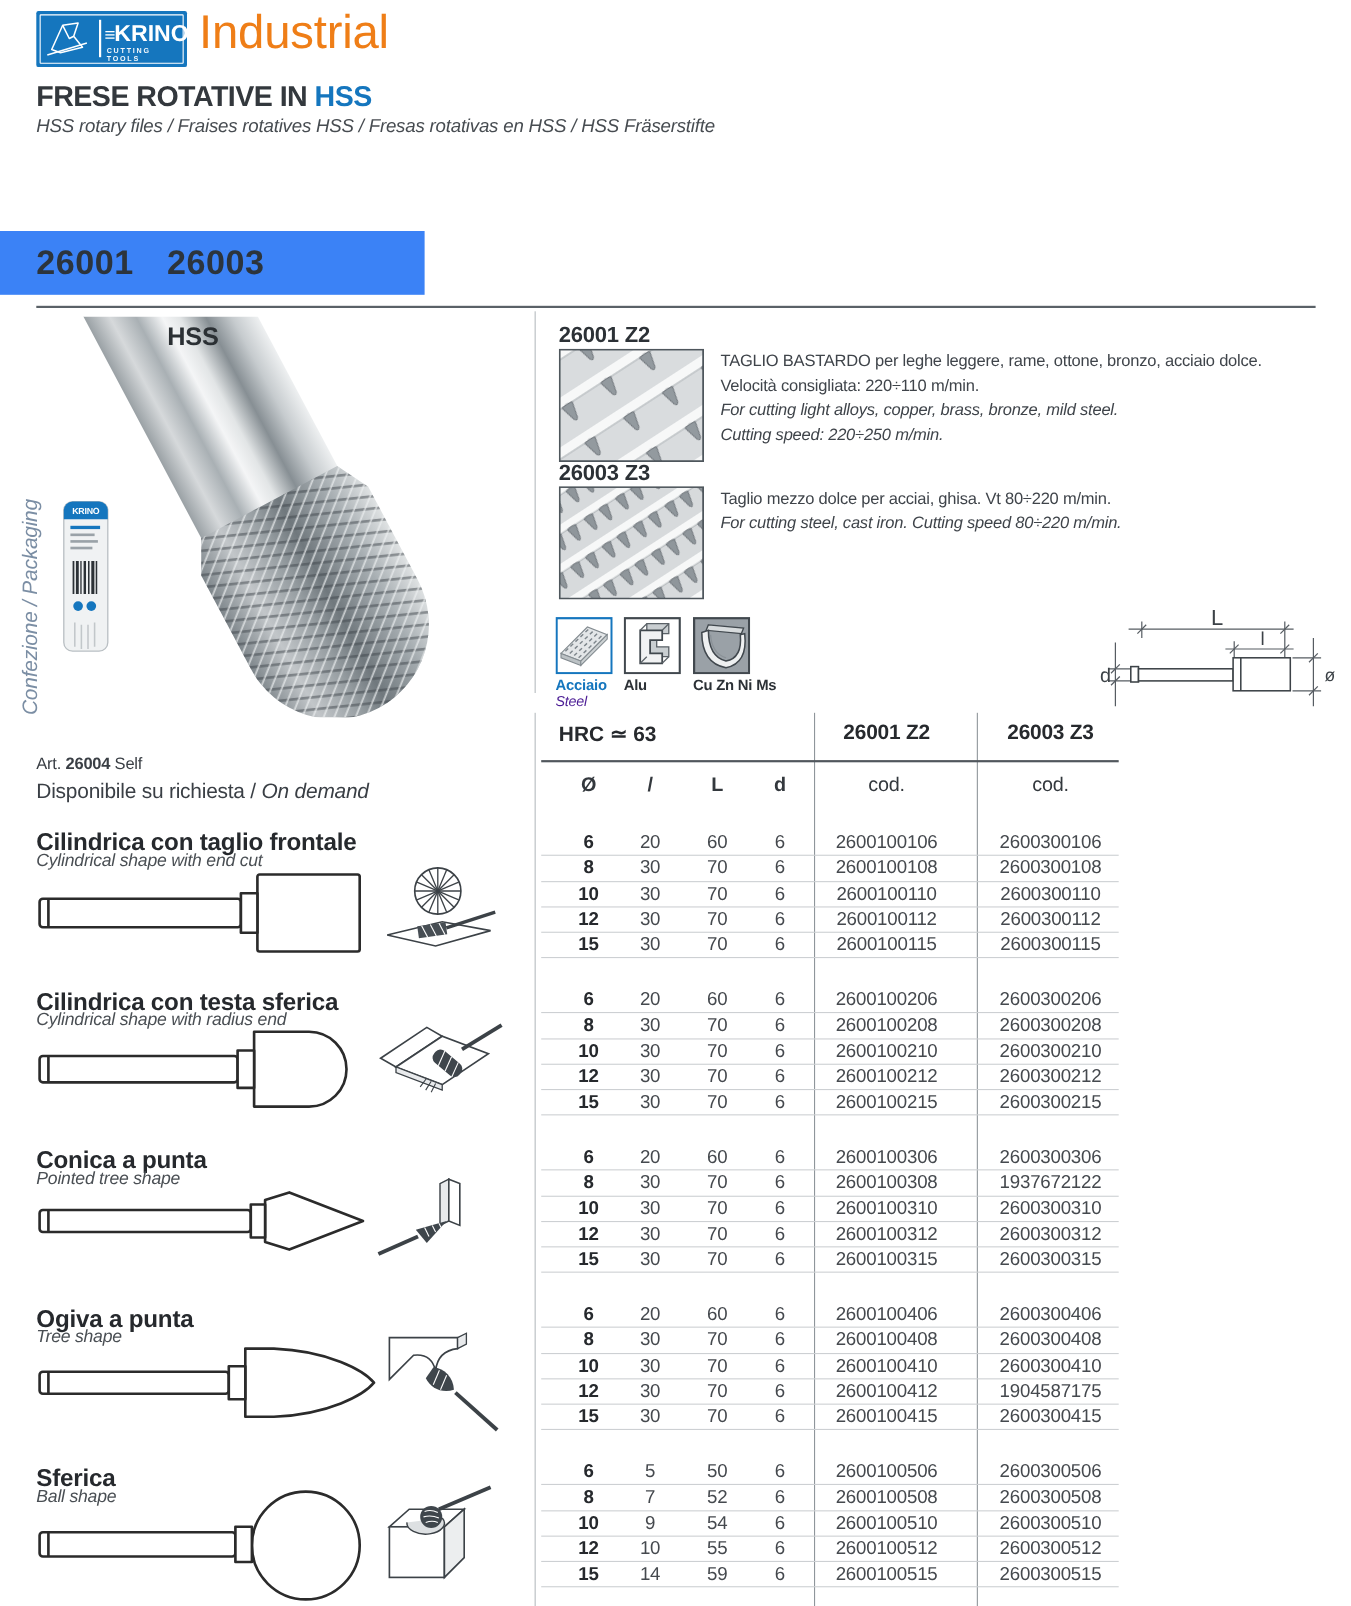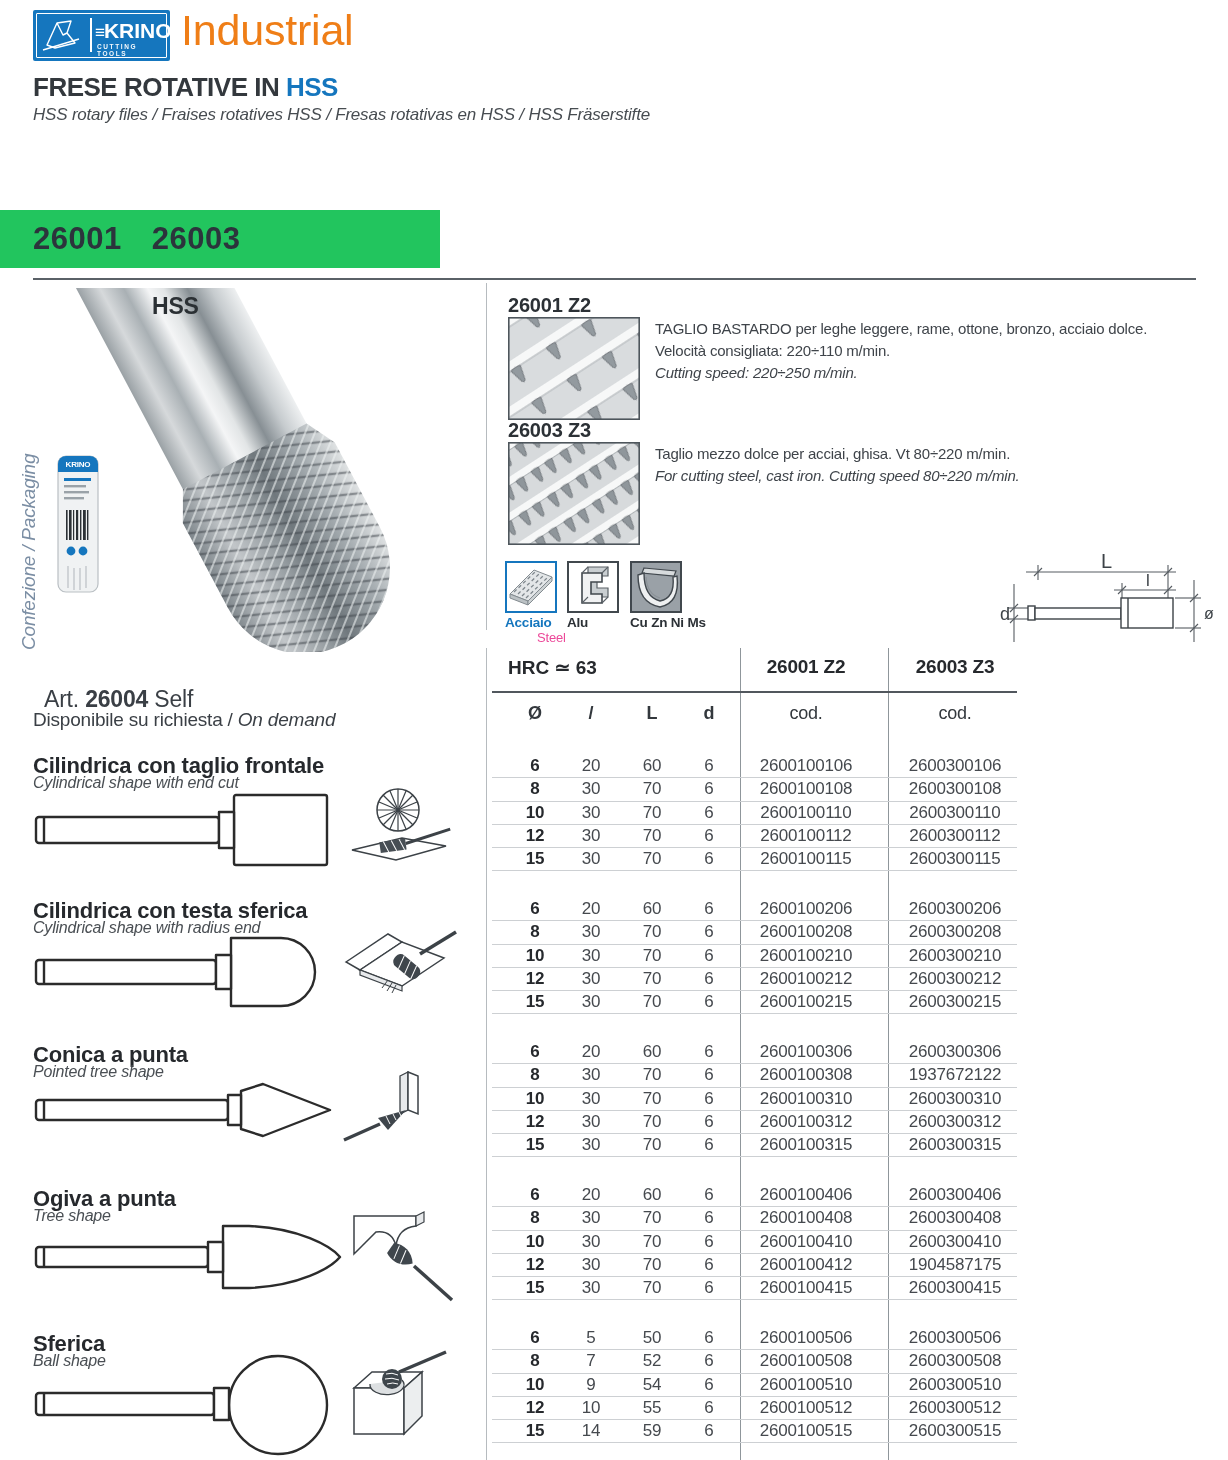--- a/index.html
+++ b/index.html
@@ -11,42 +11,42 @@
   .logo-frame{position:absolute;inset:3px;border:1.5px solid #fff;border-radius:1px;}
   .logo-text{position:absolute;left:62px;top:9px;color:#fff;font-weight:bold;font-size:21px;letter-spacing:0;}
   .logo-mark{font-size:17px;letter-spacing:-2px;margin-right:1px;}
   .logo-reg{font-size:7px;vertical-align:top;}
   .logo-tag{position:absolute;left:64px;top:33px;color:#fff;font-size:6.5px;letter-spacing:1.6px;font-weight:bold;opacity:.95;}
   .series{left:181px;top:6px;font-size:43px;color:#ef7e17;}
   .page-title{left:33px;top:72px;font-size:26px;font-weight:bold;color:#33383d;letter-spacing:-0.5px;}
   .page-title .acc{color:#1576be;}
   .page-sub{left:33px;top:105px;font-size:17px;font-style:italic;color:#474c51;}
   
-  .banner{left:0;top:210px;width:440px;height:58px;background:#22c55e;}
+  .banner{left:0;top:210px;width:386px;height:58px;background:#3b82f6;}
   .banner-text{position:absolute;left:33px;top:0;line-height:58px;font-size:31px;font-weight:bold;color:#2c343c;letter-spacing:0.5px;}
   .banner-text span{margin-right:30px;}
   .rule-top{left:33px;top:278px;width:1163px;height:1.6px;background:#5a6167;}
   .col-divider{left:486px;width:1px;background:#b6bbbf;}
   
   .hss-label{left:152px;top:293px;font-size:23px;font-weight:bold;color:#2b3034;}
   .pack-caption{left:18px;top:455px;width:195px;height:20px;font-size:19px;font-style:italic;color:#7b8ea4;
     transform:rotate(-90deg) translate(-195px,0);transform-origin:0 0;white-space:nowrap;}
-  .ondemand1{left:44px;top:686px;font-size:23px;color:#3a3f45;}
+  .ondemand1{left:33px;top:686px;font-size:15px;color:#3a3f45;}
   .ondemand2{left:33px;top:709px;font-size:19px;color:#3a3f45;}
   .ondemand2 .it{font-style:italic;}
   .shape-title{left:33px;font-size:22px;font-weight:bold;color:#26292d;}
   .shape-sub{left:33px;font-size:16px;font-style:italic;color:#4a4f54;}
   
   .prod-code{left:508px;font-size:20px;font-weight:bold;color:#2c3136;}
   .prod-desc{left:655px;width:570px;font-size:15px;line-height:22.2px;color:#3f444a;white-space:nowrap;}
   .prod-desc .it{font-style:italic;}
   
   .mat-label{font-size:13.5px;font-weight:bold;color:#2c3136;}
   .mat-label.blue{color:#1576be;}
-  .mat-sub{font-size:13px;color:#ec4899;margin-left:32px;}
+  .mat-sub{font-size:13px;font-style:italic;color:#4c1d95;}
   
   #ttable{left:492px;top:648px;width:530px;height:812px;}
   .vline{position:absolute;top:0;width:1px;height:812px;background:#8f969b;}
   .hrc{position:absolute;left:16px;top:8px;font-size:19px;font-weight:bold;color:#26292d;letter-spacing:0;}
   .colhead{position:absolute;top:8px;font-size:19px;font-weight:bold;color:#26292d;text-align:center;width:140px;}
   .headline{position:absolute;left:0;top:43px;width:525px;height:2px;background:#51575d;}
   .subhead{position:absolute;top:55px;font-size:18px;text-align:center;color:#33383d;}
   .subhead.bold{font-weight:bold;}
   .tgroup{position:absolute;left:0;width:525px;}
   .trow{position:relative;height:23.25px;box-sizing:border-box;border-bottom:1px solid #cdd0d3;}
@@ -165,20 +165,21 @@
       <rect y="0" width="42" height="8.5" fill="#f7f8f8"></rect>
       <line x1="0" y1="9" x2="42" y2="9" stroke="#b0b5b8" stroke-width="1"></line>
       <path d="M15,9 q5.5,-1.5 11,0 l-3.8,15 q-1.7,2.2 -3.4,0 z" fill="#939a9f" stroke="#696f74" stroke-width="0.8"></path>
     </pattern>
   </defs>
   <rect x="0.8" y="0.8" width="130.4" height="101.4" fill="url(#z2p)" stroke="#4e565c" stroke-width="1.6"></rect>
 </svg>
 <div class="abs prod-desc" style="top:318px">
   <div>TAGLIO BASTARDO per leghe leggere, rame, ottone, bronzo, acciaio dolce.</div>
   <div>Velocità consigliata: 220÷110 m/min.</div>
+  <div class="it">For cutting light alloys, copper, brass, bronze, mild steel.</div>
   <div class="it">Cutting speed: 220÷250 m/min.</div>
 </div>
 
 <div class="abs prod-code" style="top:419px">26003 Z3</div>
 <svg class="abs" style="left:508px;top:442px" width="132" height="103" viewBox="0 0 132 103">
   <defs>
     <pattern id="z3p" width="34" height="30" patternUnits="userSpaceOnUse" patternTransform="rotate(-33)">
       <rect width="34" height="30" fill="#d7dadc"></rect>
       <rect y="0" width="34" height="7" fill="#f7f8f8"></rect>
       <line x1="0" y1="7.5" x2="34" y2="7.5" stroke="#b0b5b8" stroke-width="1"></line>

